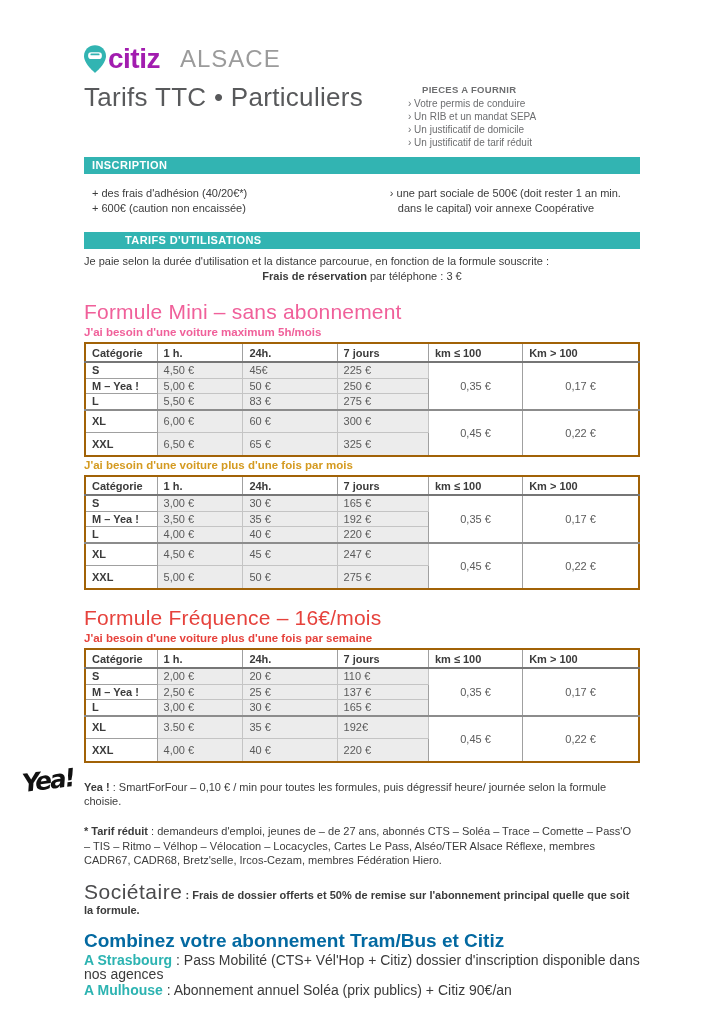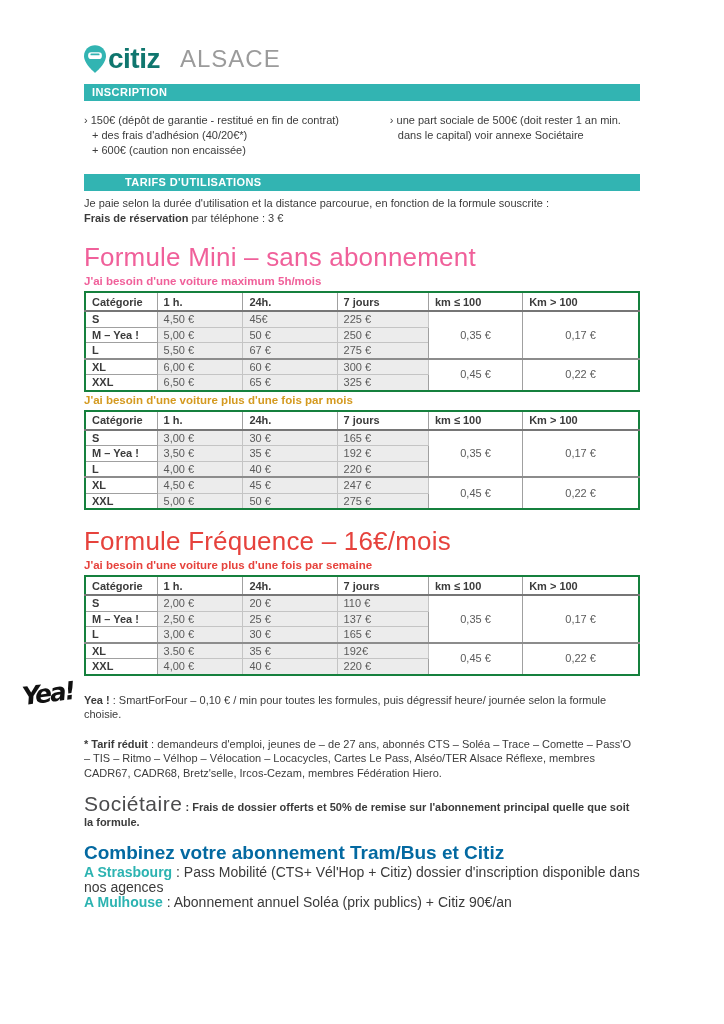--- a/index.html
+++ b/index.html
@@ -9,63 +9,63 @@
     background: #ffffff;
     font-family: "Liberation Sans", sans-serif;
     color: #3b3b3b;
     overflow: hidden;
     box-sizing: border-box;
     padding: 42px 84px 0 84px;
   }
   
   .logo-row { display:flex; align-items:center; height:34px; }
   .pin { display:inline-flex; width:22px; height:28px; margin-right:2px; }
-  .brand { font-size:28px; font-weight:bold; color:#0f766e; letter-spacing:-0.5px; line-height:1; }
+  .brand { font-size:28px; font-weight:bold; color:#a21caf; letter-spacing:-0.5px; line-height:1; }
   .region { font-size:24px; font-weight:300; color:#9b9b9b; letter-spacing:1px; line-height:1; margin-left:20px; }
   .title-row { display:flex; justify-content:space-between; margin-top:6px; min-height:62px; }
   .page-title { margin:0; font-size:26px; font-weight:400; color:#58595b; letter-spacing:0.3px; }
   .pieces { width:232px; padding-top:2px; }
   .pieces-title { font-size:9.5px; font-weight:bold; color:#6d6e70; letter-spacing:0.3px; margin-bottom:2px; padding-left:14px; }
   .pieces-item { font-size:10px; color:#6d6e70; line-height:13px; }
   
   .bar {
     background:#32b4b2; color:#ffffff; font-weight:bold;
     font-size:11px; letter-spacing:0.4px;
     height:17px; line-height:17px; padding-left:8px;
   }
   .bar.inscription { margin-top:8px; }
   .bar.tarifs { margin-top:16px;padding-left:41px; }
   p.intro { margin:5px 0 0 0; font-size:11px; line-height:15px; color:#3b3b3b; }
   .two-col { display:flex; margin-top:12px; }
   .two-col .col-left { width:55%; }
   .two-col .col-right { width:45%; }
   .b-line { font-size:11px; line-height:15px; color:#3b3b3b; }
   .b-line.indent { padding-left:8px; }
-  .frais-line { margin:0; font-size:11px; line-height:15px; }
+  .frais-line { margin:0; font-size:11px; line-height:15px;text-align:center; }
   .frais-lead { font-weight:bold; color:#3b3b3b; }
   
-  .f-title { margin:16px 0 0 0; font-size:26px; font-weight:400; letter-spacing:0.2px; }
+  .f-title { margin:16px 0 0 0; font-size:21px; font-weight:400; letter-spacing:0.2px; }
   .f-sub { font-size:11.5px; font-weight:bold; margin:2px 0 4px 0; }
   .mini .f-title, .mini .f-sub { color:#f0609a; }
   .classique .f-title, .classique .f-sub { color:#d49a20; }
   .frequence .f-title, .frequence .f-sub { color:#e6423c; }
-  table.tarif { width:100%; border-collapse:collapse; table-layout:fixed; border:2px solid #15803d; }
+  table.tarif { width:100%; border-collapse:collapse; table-layout:fixed; border:2px solid #a16207; }
   table.tarif th {
     font-size:11px; font-weight:bold; color:#3b3b3b; text-align:left;
     padding:1px 0 1px 6px; height:15px;
     border:1px solid #a0a0a0; border-bottom:2px solid #767676; background:#ffffff;
   }
   table.tarif td {
     font-size:11px; color:#5a5a5a;
     padding:0 0 0 6px; height:14.5px; line-height:14.5px;
     border:1px solid #c4c4c4;
   }
   table.tarif td.cat { font-weight:bold; color:#3b3b3b; background:#ffffff; border-color:#a0a0a0; }
   table.tarif td.val { background:#ececec; }
-  table.tarif td.km { background:#ffffff; text-align:center; padding:1px; border-color:#a0a0a0; }
+  table.tarif td.km { background:#ffffff; text-align:center; padding:15px; border-color:#a0a0a0; }
   table.tarif tr.gtop td { border-top:2px solid #8c8c8c; }
   
   .yea-note { position:relative; margin-top:17px; font-size:11px; line-height:14px; }
   .yea-logo {
     position:absolute; left:-62px; top:-6px;
     font-family:"DejaVu Sans", sans-serif; font-weight:900; font-style:italic;
     font-size:25px; color:#111; transform:rotate(-7deg); letter-spacing:-2px;
   }
   .lead-b { font-weight:bold; color:#3b3b3b; }
   .reduit { margin-top:16px; font-size:11px; line-height:14.5px; color:#3b3b3b; }
@@ -87,31 +87,40 @@
       <svg viewBox="0 0 24 30" width="22" height="28">
         <path d="M12 0C5.4 0 0 5.2 0 11.6 0 20.4 12 30 12 30s12-9.6 12-18.4C24 5.2 18.6 0 12 0z" fill="#32b4b2"></path>
         <rect x="4.5" y="7.5" width="15" height="7.5" rx="3.4" fill="#ffffff"></rect>
         <rect x="7" y="9" width="10" height="2" rx="1" fill="#32b4b2"></rect>
       </svg>
     </span>
     <span class="brand">citiz</span>
     <span class="region">ALSACE</span>
   </div>
 
+  <div class="title-row">
+    <h1 class="page-title">Tarifs TTC •  Particuliers</h1>
+    <div class="pieces">
+      <div class="pieces-title">PIECES A FOURNIR</div>
+      <div class="pieces-item">› Votre permis de conduire</div>
+      <div class="pieces-item">› Un RIB et un mandat SEPA</div>
+      <div class="pieces-item">› Un justificatif de domicile</div>
+      <div class="pieces-item">› Un justificatif de tarif réduit</div>
+    </div>
+  </div>
 
   <div class="bar inscription">INSCRIPTION</div>
   <div class="two-col">
     <div class="col-left">
-      <div class="b-line">› 150€ (dépôt de garantie - restitué en fin de contrat)</div>
       <div class="b-line indent">+ des frais d'adhésion (40/20€*)</div>
       <div class="b-line indent">+ 600€  (caution non encaissée)</div>
     </div>
     <div class="col-right">
       <div class="b-line">› une part sociale de 500€ (doit rester 1 an min.</div>
-      <div class="b-line indent">dans le capital) voir annexe Sociétaire</div>
+      <div class="b-line indent">dans le capital) voir annexe Coopérative</div>
     </div>
   </div>
 
   <div class="bar tarifs">TARIFS D'UTILISATIONS</div>
   <p class="intro">Je paie selon la durée d'utilisation et la distance parcourue, en fonction de la formule souscrite :</p>
   <p class="frais-line"><span class="frais-lead">Frais de réservation</span><span> par téléphone : 3 €</span></p>
 
   <section class="mini">
     <h2 class="f-title">Formule Mini – sans abonnement</h2>
     <div class="f-sub">J'ai besoin d'une voiture maximum 5h/mois</div>
@@ -145,21 +154,21 @@
         </tr>
         <tr>
           <td class="cat">M – Yea !</td>
           <td class="val">5,00 €</td>
           <td class="val">50 €</td>
           <td class="val">250 €</td>
         </tr>
         <tr>
           <td class="cat">L</td>
           <td class="val">5,50 €</td>
-          <td class="val">67 €</td>
+          <td class="val">83 €</td>
           <td class="val">275 €</td>
         </tr>
         <tr class="gtop">
           <td class="cat">XL</td>
           <td class="val">6,00 €</td>
           <td class="val">60 €</td>
           <td class="val">300 €</td>
           <td class="km" rowspan="2">0,45 €</td>
           <td class="km" rowspan="2">0,22 €</td>
         </tr>

